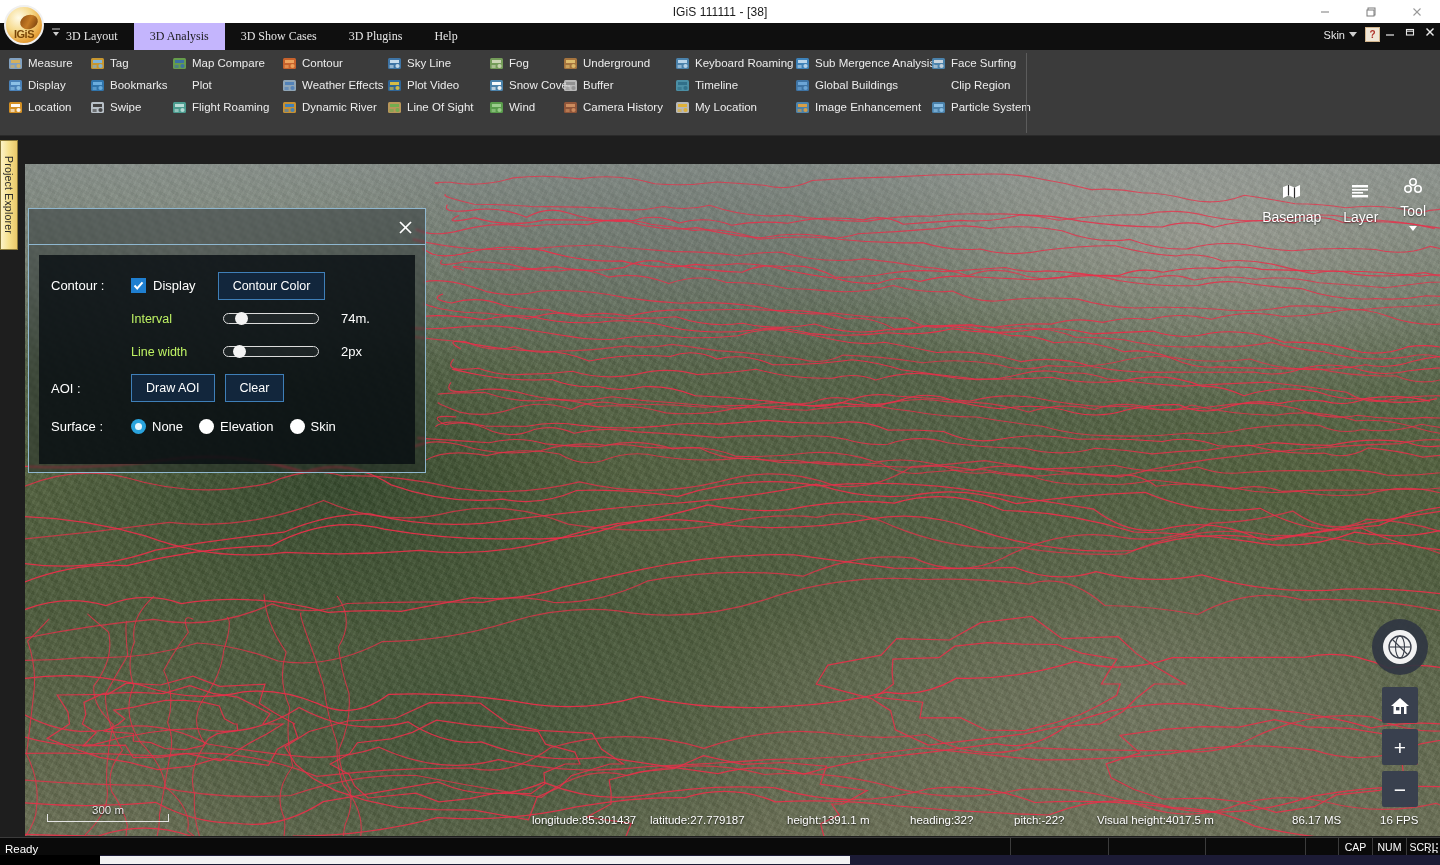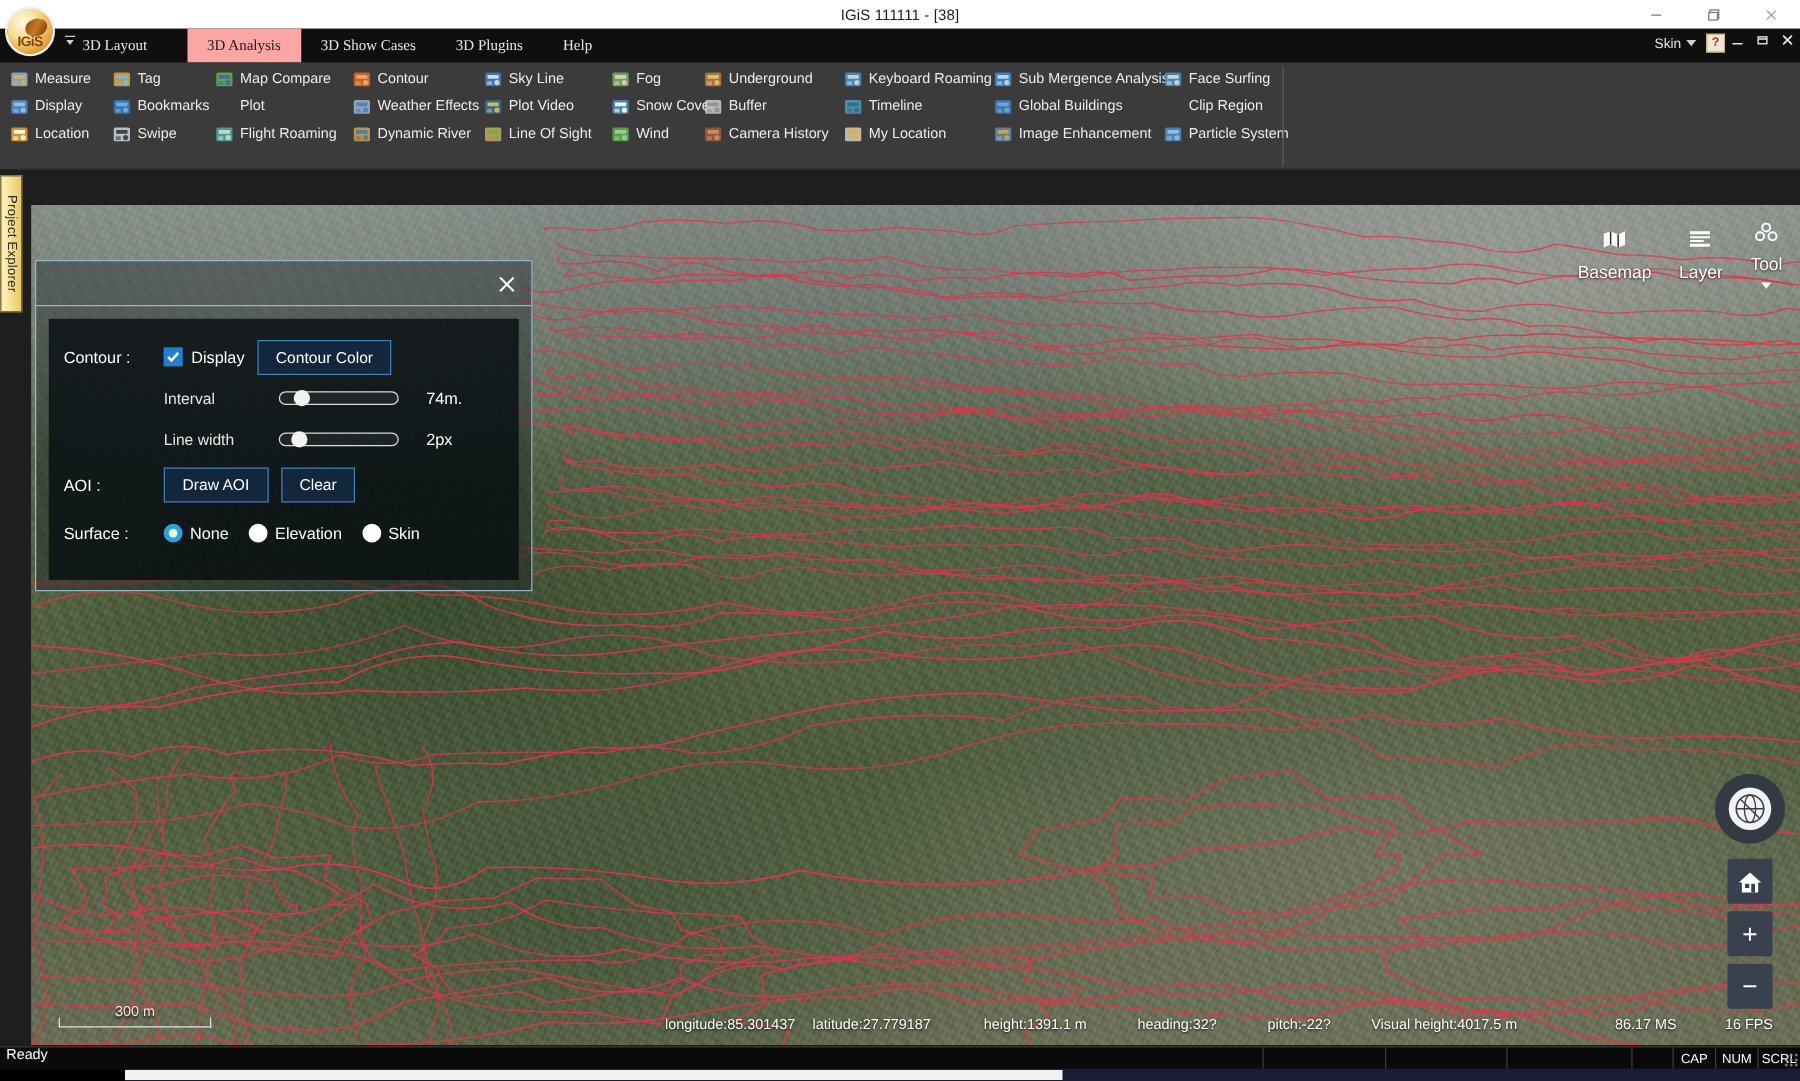--- a/index.html
+++ b/index.html
@@ -44,21 +44,21 @@
 
   
   .menubar{
     position:absolute; left:0; top:23px; width:1440px; height:27px;
   }
   .tabs{ position:absolute; left:50px; top:0; height:27px; display:flex; align-items:stretch;font-family:Liberation Serif, serif; }
   .tab{
     padding:0 16px; height:27px; display:flex; align-items:center;
     color:#e6e6e6; font-size:12px; cursor:default;
   }
-  .tab.active{ background:#fca5a5; color:#1b1b1b;margin-left:16px; }
+  .tab.active{ background:#c4b5fd; color:#1b1b1b; }
   .skinbox{ position:absolute; right:60px; top:4px; display:flex; align-items:center; gap:4px; color:#e6e6e6; font-size:11px;}
   .caret{ width:0;height:0;border-left:4px solid transparent;border-right:4px solid transparent;border-top:5px solid #cfcfcf;}
   .helpbtn{
     width:15px;height:15px;border:1px solid #d2b48c;background:#efe6d6;color:#b0342c;
     font-size:10px; font-weight:bold; display:flex;align-items:center;justify-content:center;
     margin-left:4px;
   }
   .minibtns{ position:absolute; right:4px; top:3px; display:flex; gap:8px; color:#e8e8e8; font-size:11px; align-items:center;}
   .minibtns span{ display:inline-block; }
 
@@ -214,21 +214,21 @@
     width:15px;height:15px;background:#1f7fd0;border:1px solid #1f7fd0;
     display:flex;align-items:center;justify-content:center;margin-right:7px;
   }
   .chk svg{ display:block; }
   .ftext{ color:#ffffff; font-size:13px; }
   .btn{
     background:#12263c; border:1px solid #3f7fb8; color:#ffffff;
     font-size:12.5px; padding:5px 12px; cursor:default;
   }
   .btn.wide{ padding:6px 14px; }
-  .sublabel{ width:92px; color:#e5e5e5; font-size:12.5px; }
+  .sublabel{ width:92px; color:#bef264; font-size:12.5px; }
   .slider{
     width:96px; height:11px; border:1px solid #dcdcdc; border-radius:6px;
     background:rgba(255,255,255,.05); position:relative;
   }
   .slider .knob{
     position:absolute; top:-2px; width:13px;height:13px;border-radius:50%;background:#f3f3f3;
   }
   .sval{ margin-left:22px; color:#ffffff; font-size:13px; }
   .radio{
     width:15px;height:15px;border-radius:50%;background:#ffffff;position:relative;margin-right:6px;
@@ -237,21 +237,21 @@
   .radio.on::after{
     content:""; position:absolute; left:4px; top:4px; width:7px;height:7px;border-radius:50%;
     background:#e8f6fd;
   }
   .radio-grp{ display:flex; align-items:center; margin-right:16px; }
 
   
   .statusbar{
     position:absolute; left:0; bottom:10px; width:1440px; height:18px;
     background:#0a0a0a; border-top:1px solid #3b3b3b;
-    display:flex; align-items:flex-start; color:#ffffff; font-size:11.5px;
+    display:flex; align-items:flex-end; color:#ffffff; font-size:11.5px;
   }
   .statusbar .ready{ padding-left:5px; }
   .sb-cells{ position:absolute; right:0; top:0; height:18px; display:flex; }
   .sb-cell{ width:34px; border-left:1px solid #3b3b3b; display:flex;align-items:center;justify-content:center;
             color:#ffffff; font-size:10.5px; }
   .sb-div{ position:absolute; top:0; height:18px; width:1px; background:#3b3b3b; }
   .sb-grip{ position:absolute; right:1px; bottom:1px; width:12px; height:12px;
             background-image:radial-gradient(#9a9a9a 1px, transparent 1px);
             background-size:4px 4px; }
 
@@ -788,21 +788,21 @@
     <div class="dlg-body">
 
       <div class="frow">
         <div class="flabel">Contour :</div>
         <div class="chk">
           <svg width="11" height="11" viewBox="0 0 11 11">
             <polyline points="1.5,5.5 4.2,8.4 9.5,2.3" fill="none" stroke="#ffffff" stroke-width="2"></polyline>
           </svg>
         </div>
         <div class="ftext">Display</div>
-        <div class="btn wide" style="margin-left:10px;">Contour Color</div>
+        <div class="btn wide" style="margin-left:22px;">Contour Color</div>
       </div>
 
       <div class="frow">
         <div class="flabel"></div>
         <div class="sublabel">Interval</div>
         <div class="slider">
           <div class="knob" id="knob-interval" style="left: 10.79px;"></div>
         </div>
         <div class="sval">74m.</div>
       </div>

